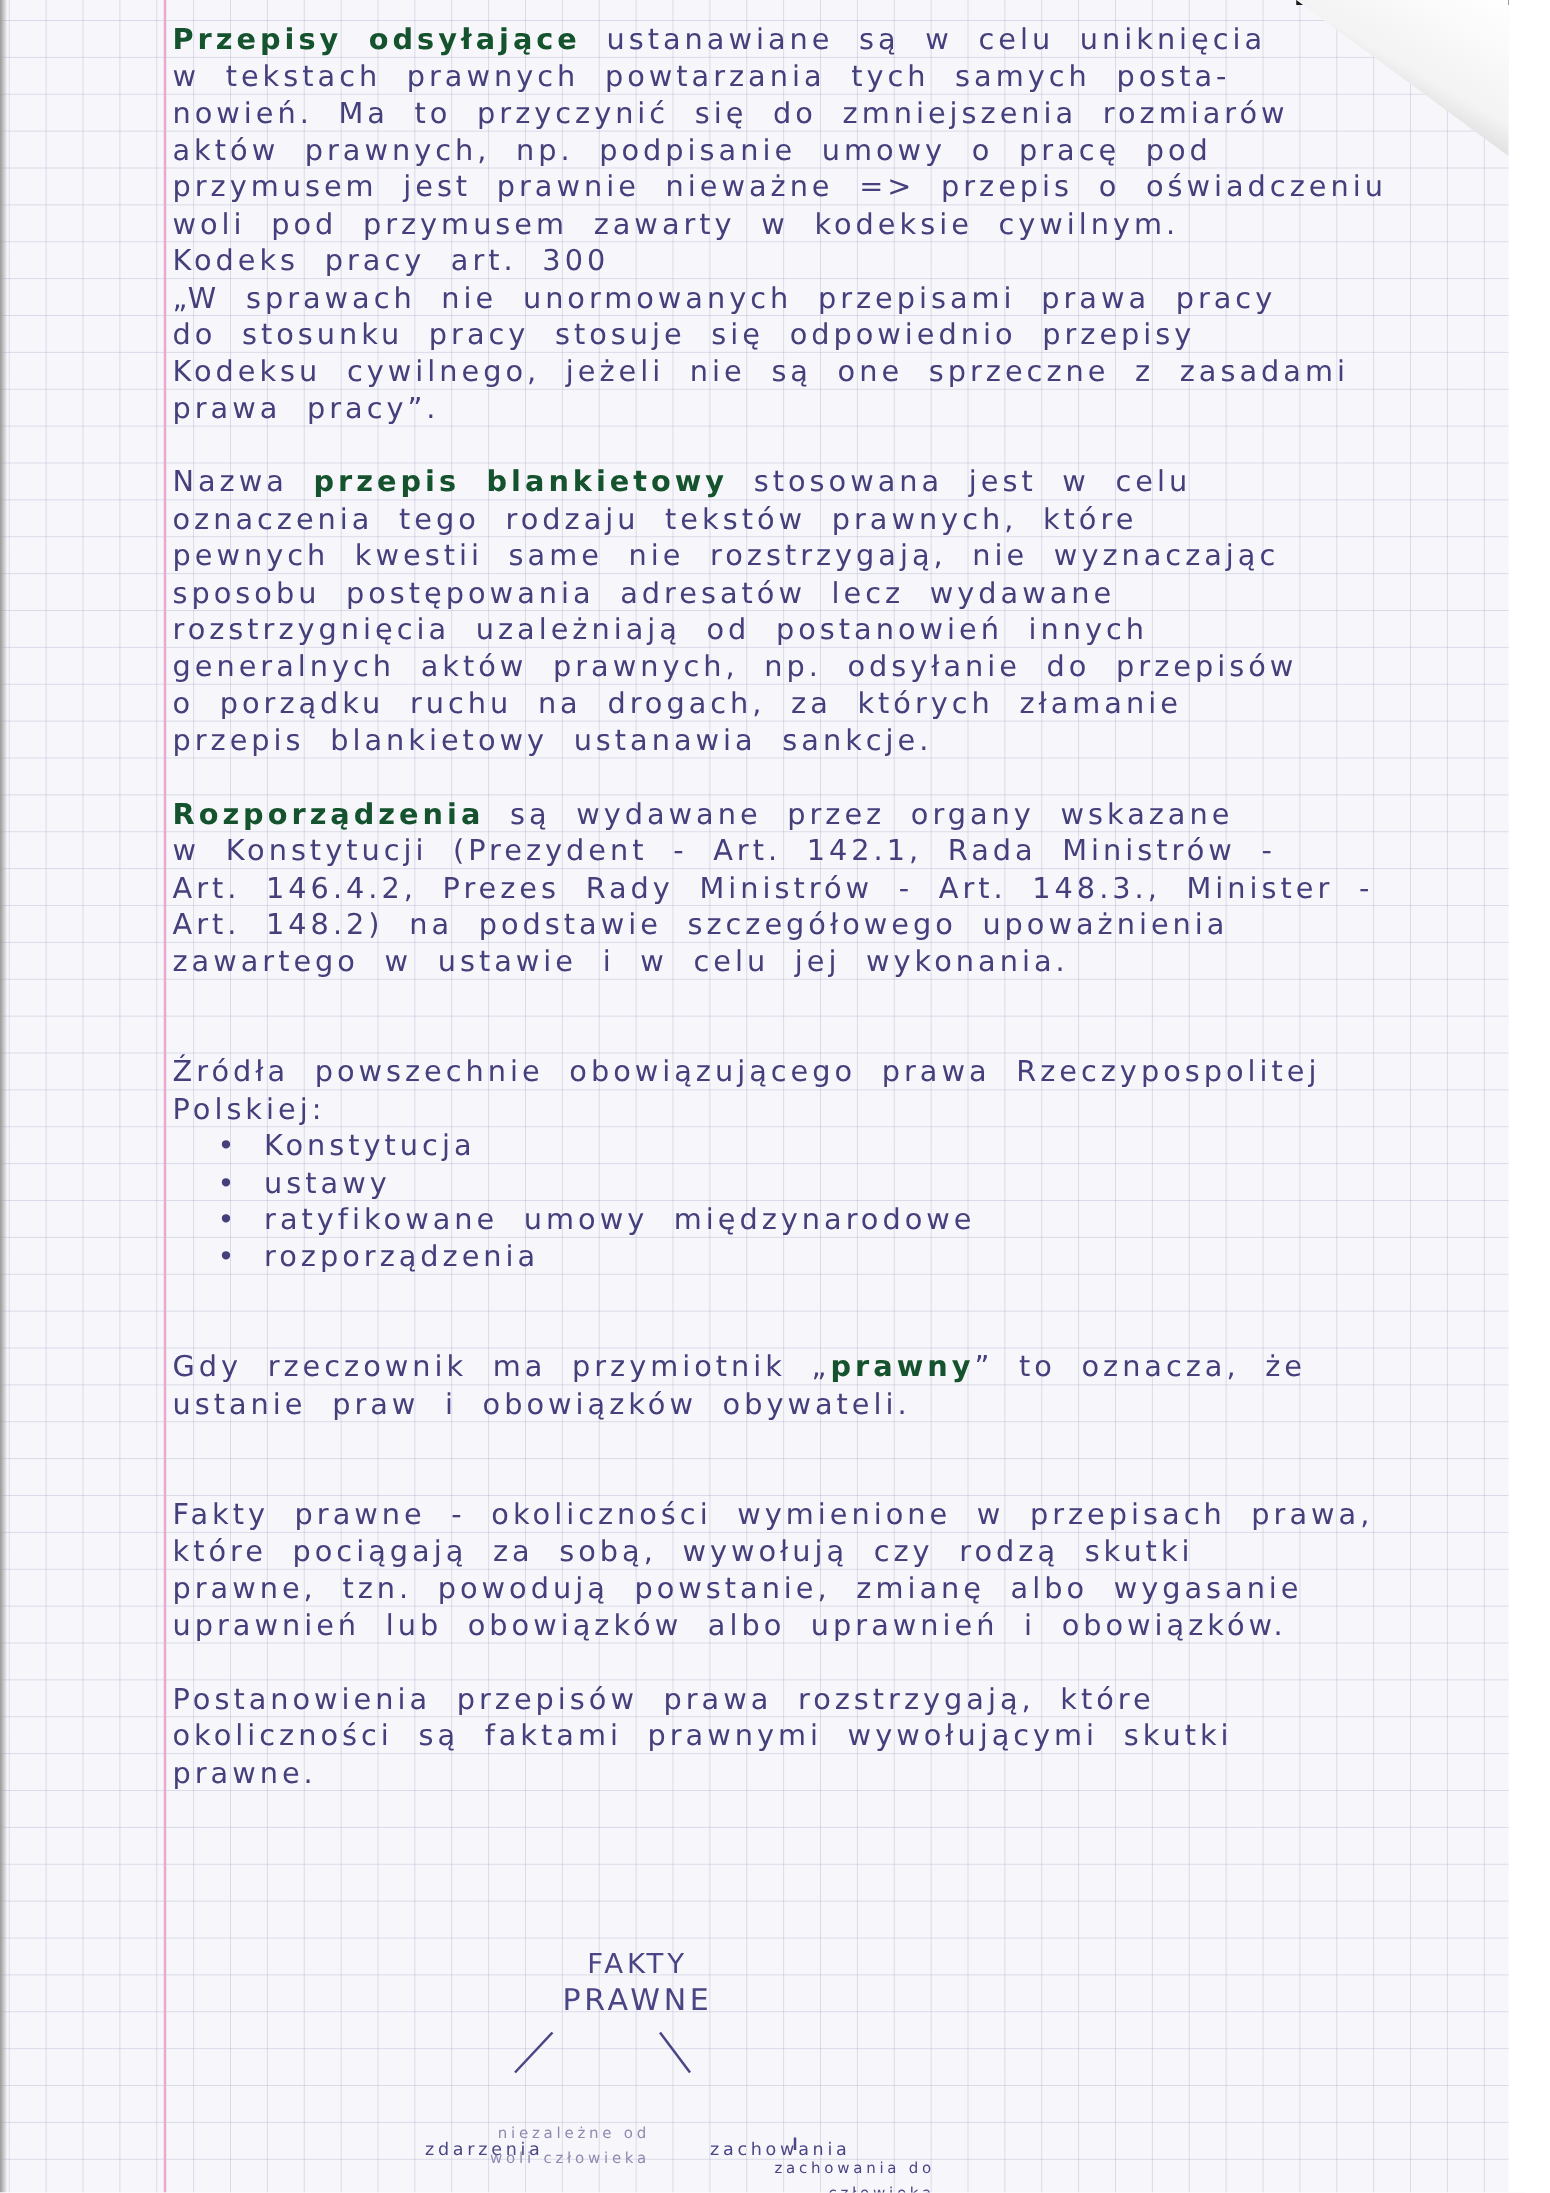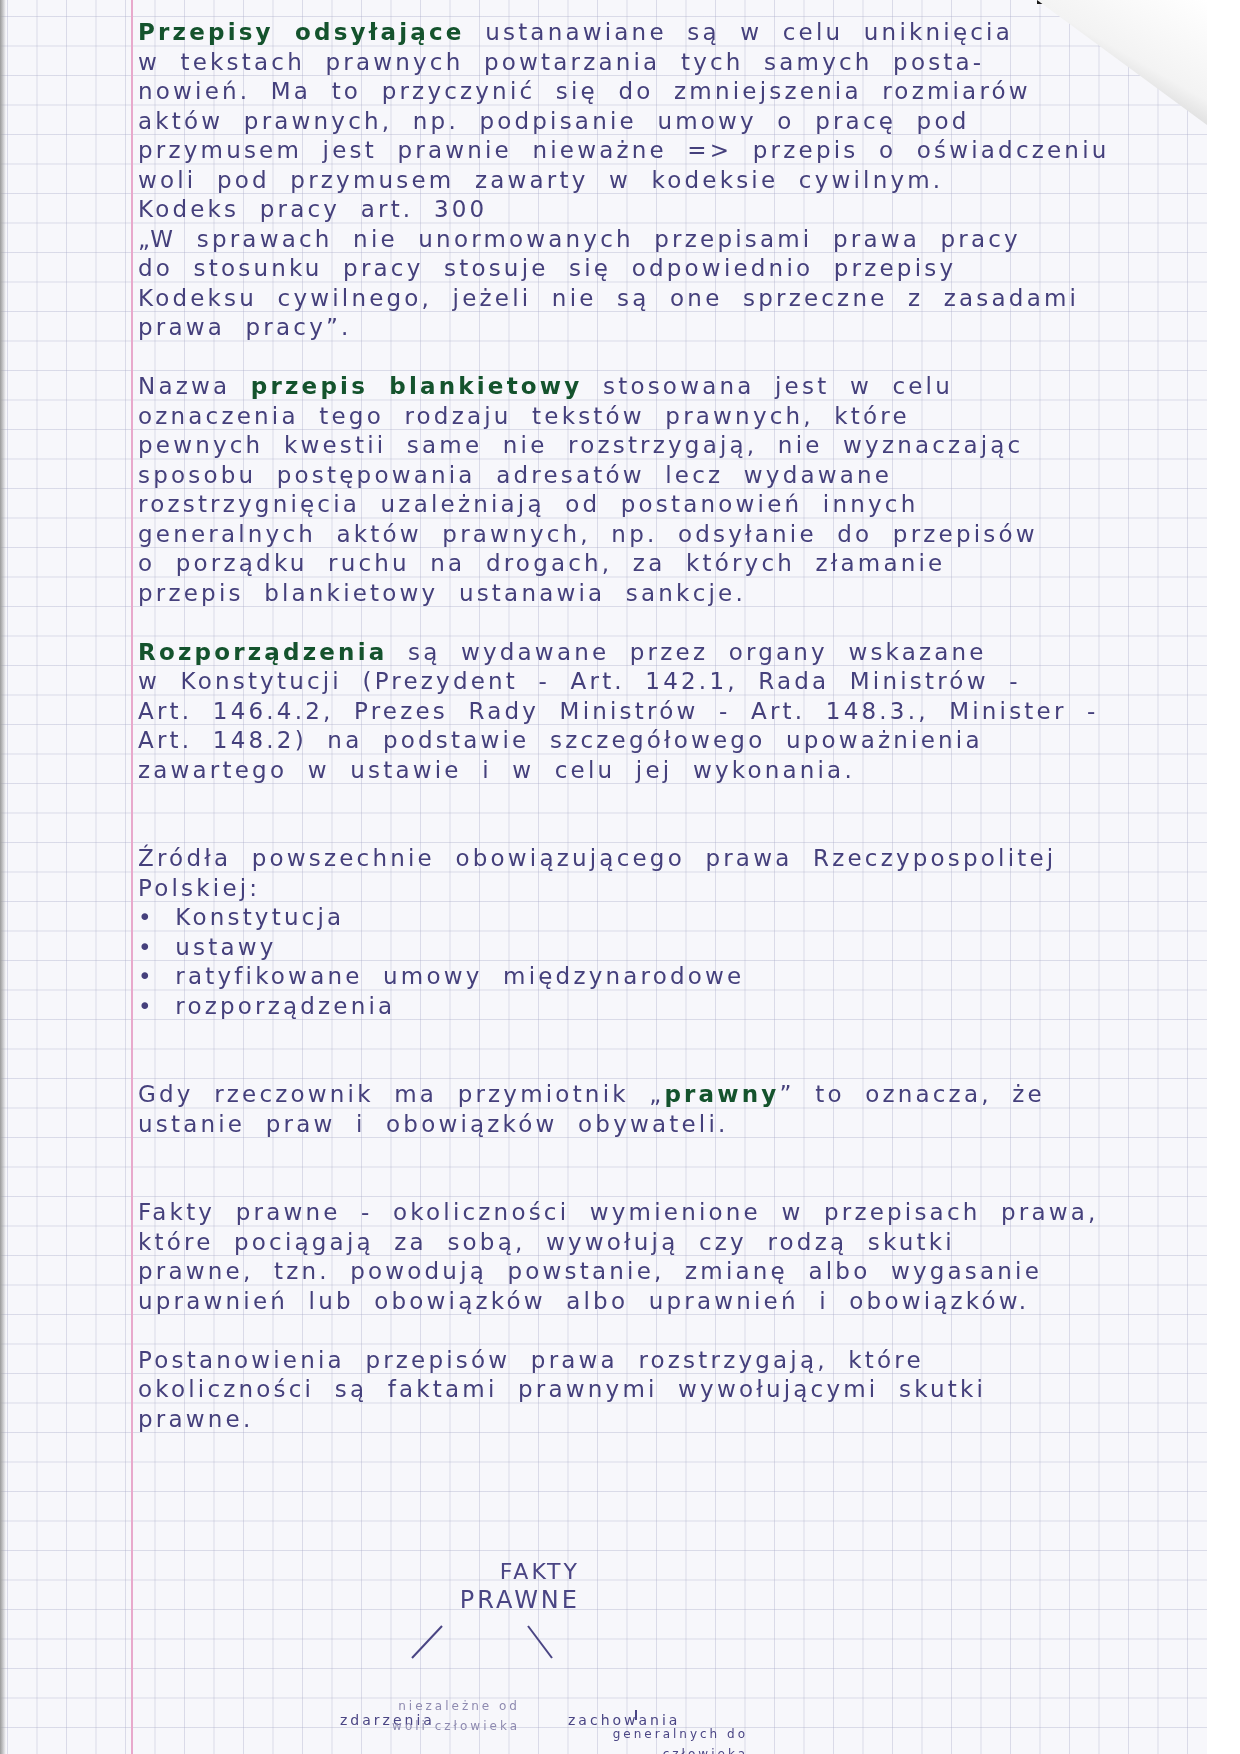--- a/index.html
+++ b/index.html
@@ -42,27 +42,27 @@
     font-family:"DejaVu Sans", sans-serif;
     font-size:23px;
     letter-spacing:3.2px;
     word-spacing:10px;
   }
   .block { margin:0; }
   .line { height:29.5px; line-height:29.5px; white-space:nowrap; }
   .gap-1 { height:29.5px; }
   .gap-2 { height:59px; }
   .term { font-weight:bold; color:#14532d; }
-  .bullet { padding-left:0; }
+  .bullet { padding-left:0;margin-left:36px; }
   .diagram {
     position:absolute; left:300px; top:1558px; width:520px; height:196px;
     color:#4a4584; font-family:"DejaVu Sans", sans-serif;
   }
   .diag-title {
-    position:absolute; left:140px; top:0; width:140px; text-align:right;
+    position:absolute; left:140px; top:0; width:140px; text-align:center;
     font-size:22px; letter-spacing:3px; line-height:28px;
   }
   .diag-branch {
     position:absolute; font-size:14px; letter-spacing:3px;margin-top:48px;
   }
   .diag-sub {
     position:absolute; font-size:12px; letter-spacing:3px; line-height:20px; color:#8e8ab0; text-align:right;
   }
   .diag-sub.dark { color:#4a4584; }
   svg.lines { position:absolute; left:0; top:0; }
@@ -162,16 +162,16 @@
     <div>FAKTY</div>
     <div style="font-size:24px;">PRAWNE</div>
   </div>
   <div class="diag-branch" style="left:40px; top:106px;">zdarzenia</div>
   <div class="diag-branch" style="left:268px; top:106px;">zachowania</div>
   <div class="diag-sub" style="left:20px; top:138px; width:200px;">
     <div>niezależne od</div>
     <div>woli człowieka</div>
   </div>
   <div class="diag-sub dark" style="left:218px; top:166px; width:230px;">
-    <div>generalnych do</div>
+    <div>zachowania do</div>
     <div style="padding-left:60px;">człowieka</div>
   </div>
 </div>
 
 </body></html>

